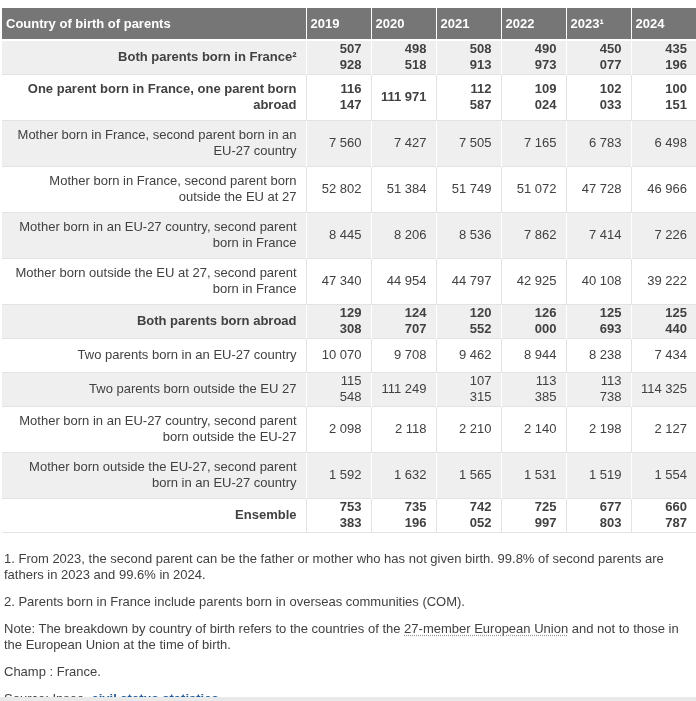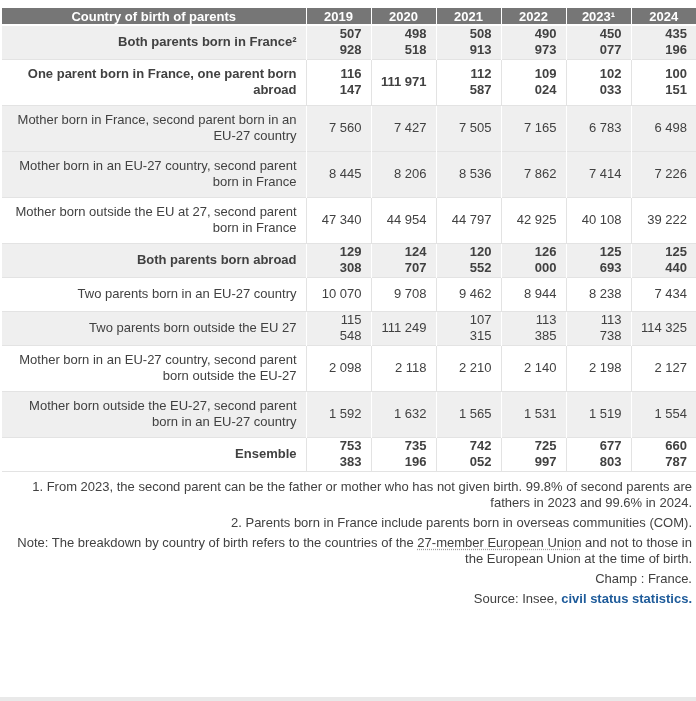--- a/index.html
+++ b/index.html
@@ -29,22 +29,22 @@
     table-layout: fixed;
     width: 694px;
     font-size: 13px;
   }
   col.year-col { width: 65px; }
 
   thead th {
     background: var(--header-bg);
     color: var(--header-text);
     font-weight: bold;
-    height: 17px;
-    text-align: center;
+    height: 32px;
+    text-align: left;
     padding: 0 4px;
     border-left: 1px solid #ffffff;
     border-bottom: 2px solid #ffffff;
     margin-left: 36px;
   }
   thead th:first-child { border-left: none; }
 
   tbody td {
     border-top: 1px solid var(--border);
     border-left: 1px solid var(--border);
@@ -61,21 +61,21 @@
   tr.shade td:first-child { border-left: none; }
   tr.bold td { font-weight: bold; }
   tr.one td { height: 34px; }
   tr.two td { height: 46px; }
 
   .notes {
     padding: 7px 4px 0 2px;
     font-size: 13px;
     line-height: 16px;
   }
-  .notes p { margin: 0 0 4px 0; text-align: right; }
+  .notes p { margin: 11px 0 4px 0; }
   .dotted {
     text-decoration: underline dotted;
     text-decoration-color: #9a9a9a;
     text-underline-offset: 2px;
     cursor: pointer;
   }
   .source-link {
     color: var(--link);
     font-weight: bold;
     text-decoration: none;
@@ -135,20 +135,29 @@
     </tr>
         <tr class="shade two">
       <td>Mother born in France, second parent born in an EU-27 country</td>
       <td class="num">7 560</td>
       <td class="num">7 427</td>
       <td class="num">7 505</td>
       <td class="num">7 165</td>
       <td class="num">6 783</td>
       <td class="num">6 498</td>
     </tr>
+        <tr class="plain two">
+      <td>Mother born in France, second parent born outside the EU at 27</td>
+      <td class="num">52 802</td>
+      <td class="num">51 384</td>
+      <td class="num">51 749</td>
+      <td class="num">51 072</td>
+      <td class="num">47 728</td>
+      <td class="num">46 966</td>
+    </tr>
         <tr class="shade two">
       <td>Mother born in an EU-27 country, second parent born in France</td>
       <td class="num">8 445</td>
       <td class="num">8 206</td>
       <td class="num">8 536</td>
       <td class="num">7 862</td>
       <td class="num">7 414</td>
       <td class="num">7 226</td>
     </tr>
         <tr class="plain two">

